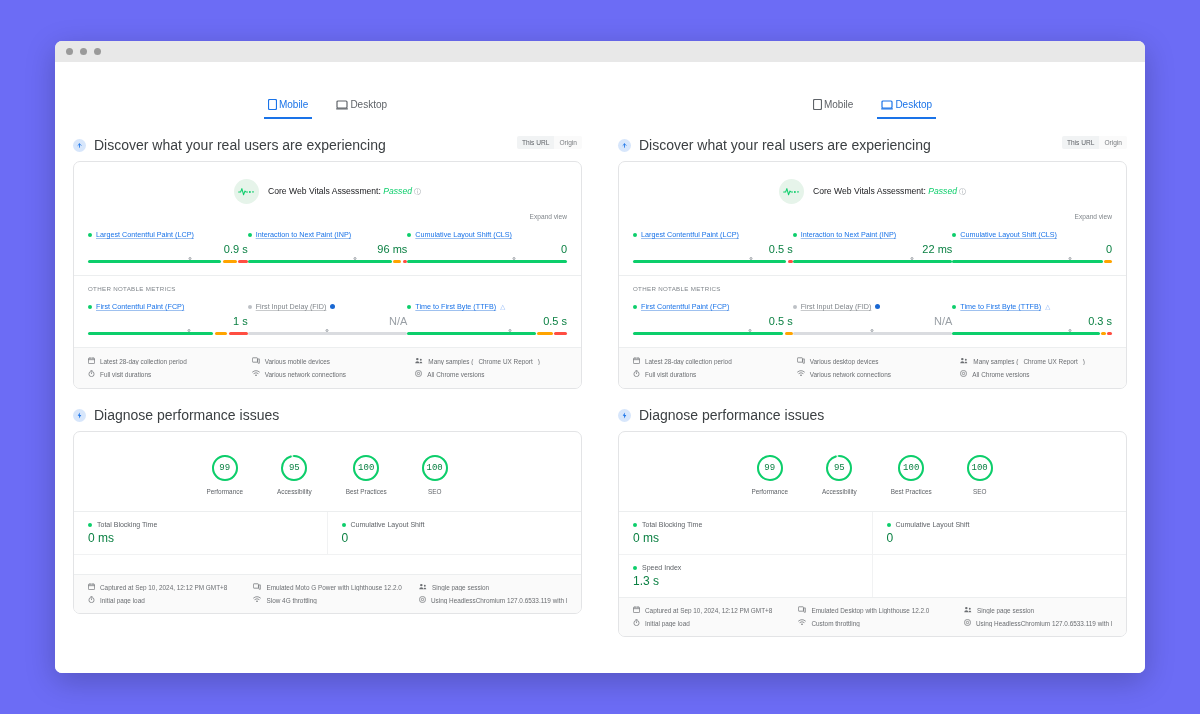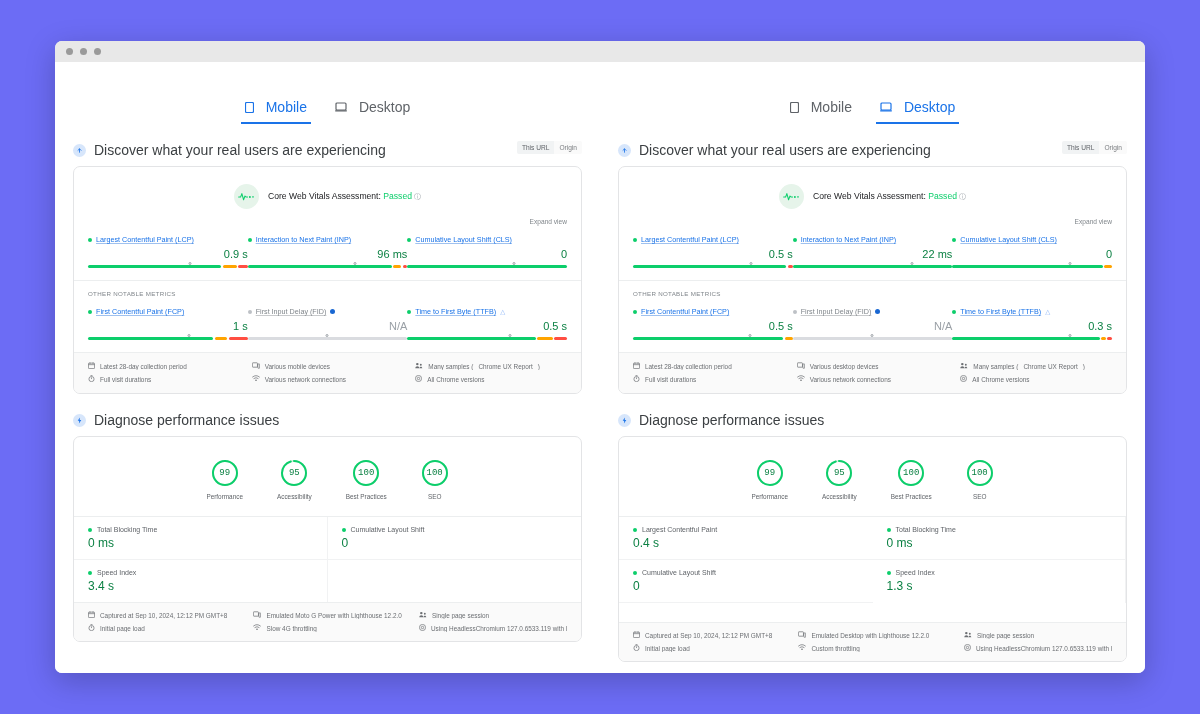--- a/index.html
+++ b/index.html
@@ -50,23 +50,23 @@
   .device-tabs {
     display: flex;
     justify-content: center;
     gap: 20px;
     padding-top: 34px;
     padding-bottom: 0;
   }
   .device-tab {
     display: flex;
     align-items: center;
-    gap: 12px;
+    gap: 2px;
     padding: 3px 4px 7px 4px;
-    font-size: 14px;
+    font-size: 10px;
     color: #5f6368;
     border-bottom: 2px solid transparent;
     cursor: pointer;
   }
   .device-tab.active { color: #1a73e8; border-bottom-color: #1a73e8; }
   .device-tab svg { display: block; }
 
   
   .section-head {
     display: flex;
@@ -112,21 +112,21 @@
     justify-content: center;
     gap: 9px;
     padding-top: 17px;
   }
   .pulse-badge {
     width: 25px; height: 25px; border-radius: 50%;
     background: #e6f4ea;
     display: flex; align-items: center; justify-content: center;
   }
   .cwv-title { font-size: 8.6px; color: #202124; }
-  .cwv-title .passed { color: #0cce6b; }
+  .cwv-title .passed { color: #0cce6b; font-style: italic; }
   .info-q { color: #9aa0a6; font-size: 7px; margin-left: 2px; }
 
   .expand-view {
     text-align: right;
     font-size: 6.6px;
     color: #80868b;
     padding: 9px 14px 0 0;
     cursor: pointer;
   }
 
@@ -522,27 +522,20 @@
                 </div>
                 <div class="lab-value">0 ms</div>
               </div>
               <div class="lab-cell last-col">
                 <div class="lab-label">
                   <span class="mdot"></span>
                   <span>Cumulative Layout Shift</span>
                 </div>
                 <div class="lab-value">0</div>
               </div>
-              <div class="lab-cell no-border-bottom">
-                <div class="lab-label">
-                  <span class="mdot"></span>
-                  <span>Speed Index</span>
-                </div>
-                <div class="lab-value">3.4 s</div>
-              </div>
               <div class="lab-cell last-col no-border-bottom"></div>
             </div>
             <div class="lh-footer">
               <div class="foot-item">
                 <span class="ic"><svg width="7" height="7" viewBox="0 0 10 10">
                     <rect x="0.6" y="1.6" width="8.8" height="7.8" rx="1" fill="none" stroke="currentColor" stroke-width="1"></rect>
                     <path d="M0.6 3.8h8.8" stroke="currentColor" stroke-width="1"></path>
                     <path d="M2.8 0.6v2M7.2 0.6v2" stroke="currentColor" stroke-width="1"></path>
                   </svg></span>
                 <span>Captured at Sep 10, 2024, 12:12 PM GMT+8</span>
@@ -806,27 +799,20 @@
                   <svg viewBox="0 0 28 28" width="28" height="28">
                     <circle cx="14" cy="14" r="12" fill="none" stroke="#d6f0de" stroke-width="2"></circle>
                     <circle cx="14" cy="14" r="12" fill="none" stroke="#0cce6b" stroke-width="2" stroke-linecap="round" stroke-dasharray="75.40 75.40"></circle>
                   </svg>
                   <span class="gauge-num">100</span>
                 </div>
                 <div class="gauge-cap">SEO</div>
               </div>
             </div>
             <div class="lab-grid">
-              <div class="lab-cell last-col">
-                <div class="lab-label">
-                  <span class="mdot"></span>
-                  <span>Largest Contentful Paint</span>
-                </div>
-                <div class="lab-value">0.4 s</div>
-              </div>
               <div class="lab-cell ">
                 <div class="lab-label">
                   <span class="mdot"></span>
                   <span>Total Blocking Time</span>
                 </div>
                 <div class="lab-value">0 ms</div>
               </div>
               <div class="lab-cell last-col">
                 <div class="lab-label">
                   <span class="mdot"></span>

